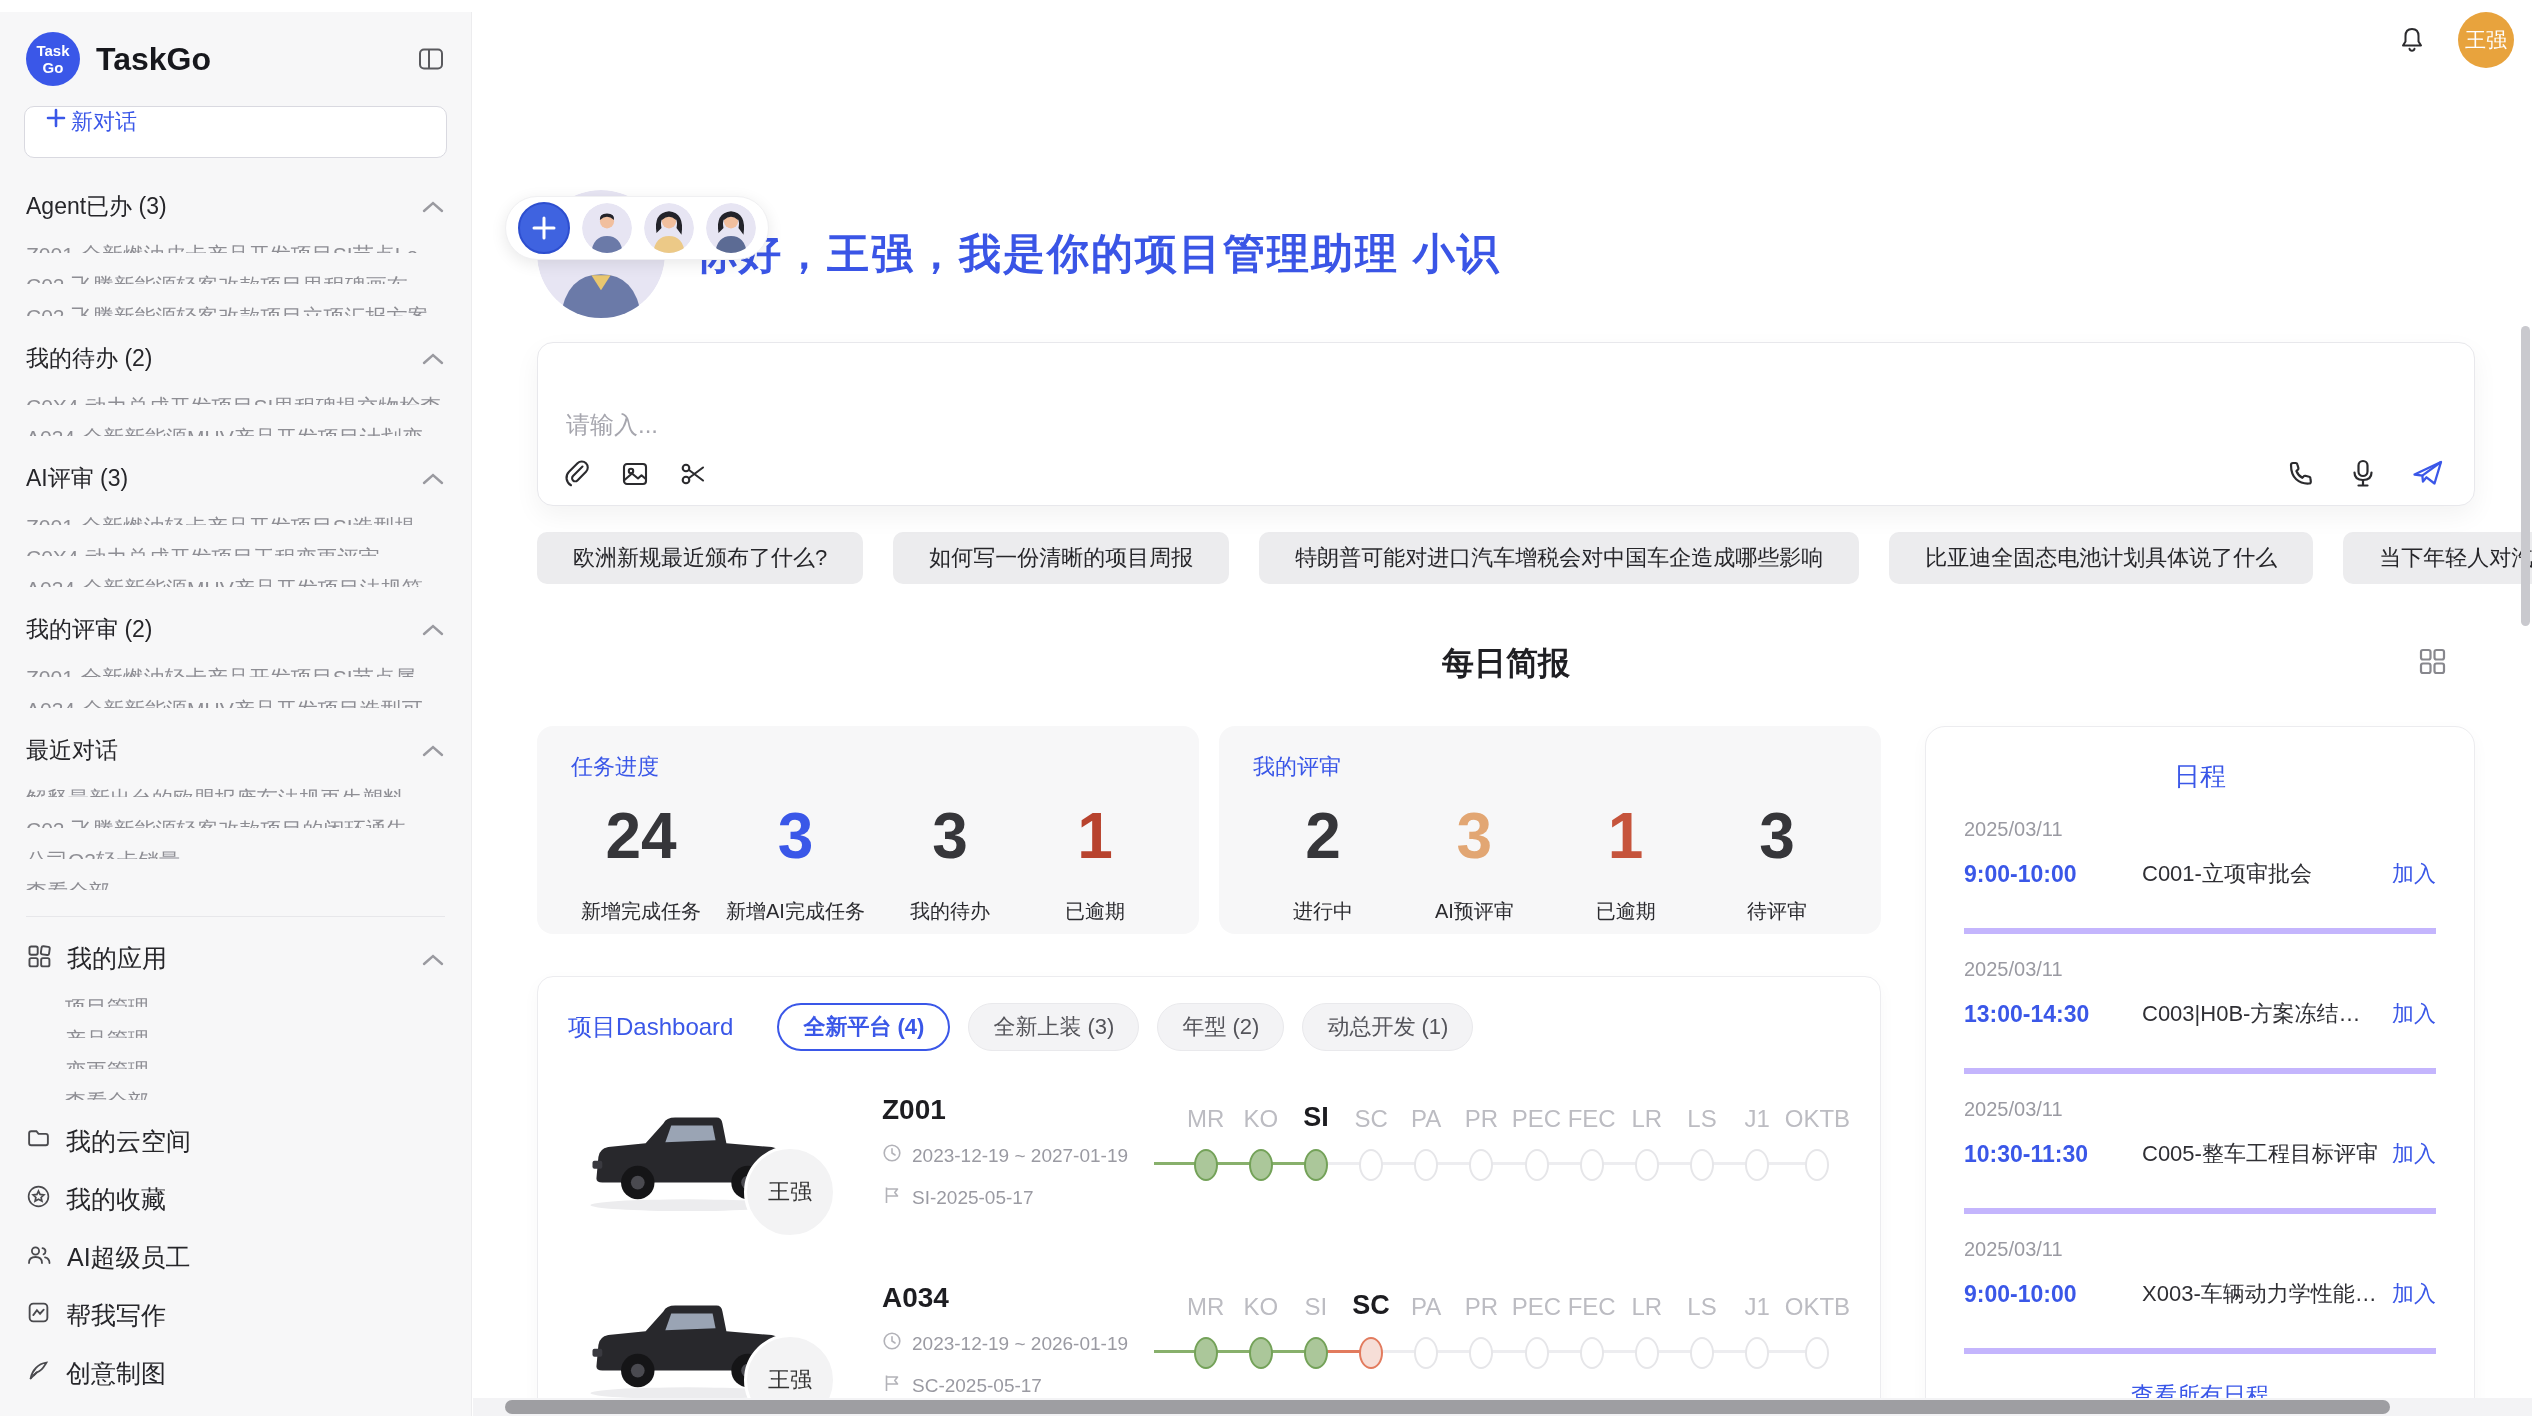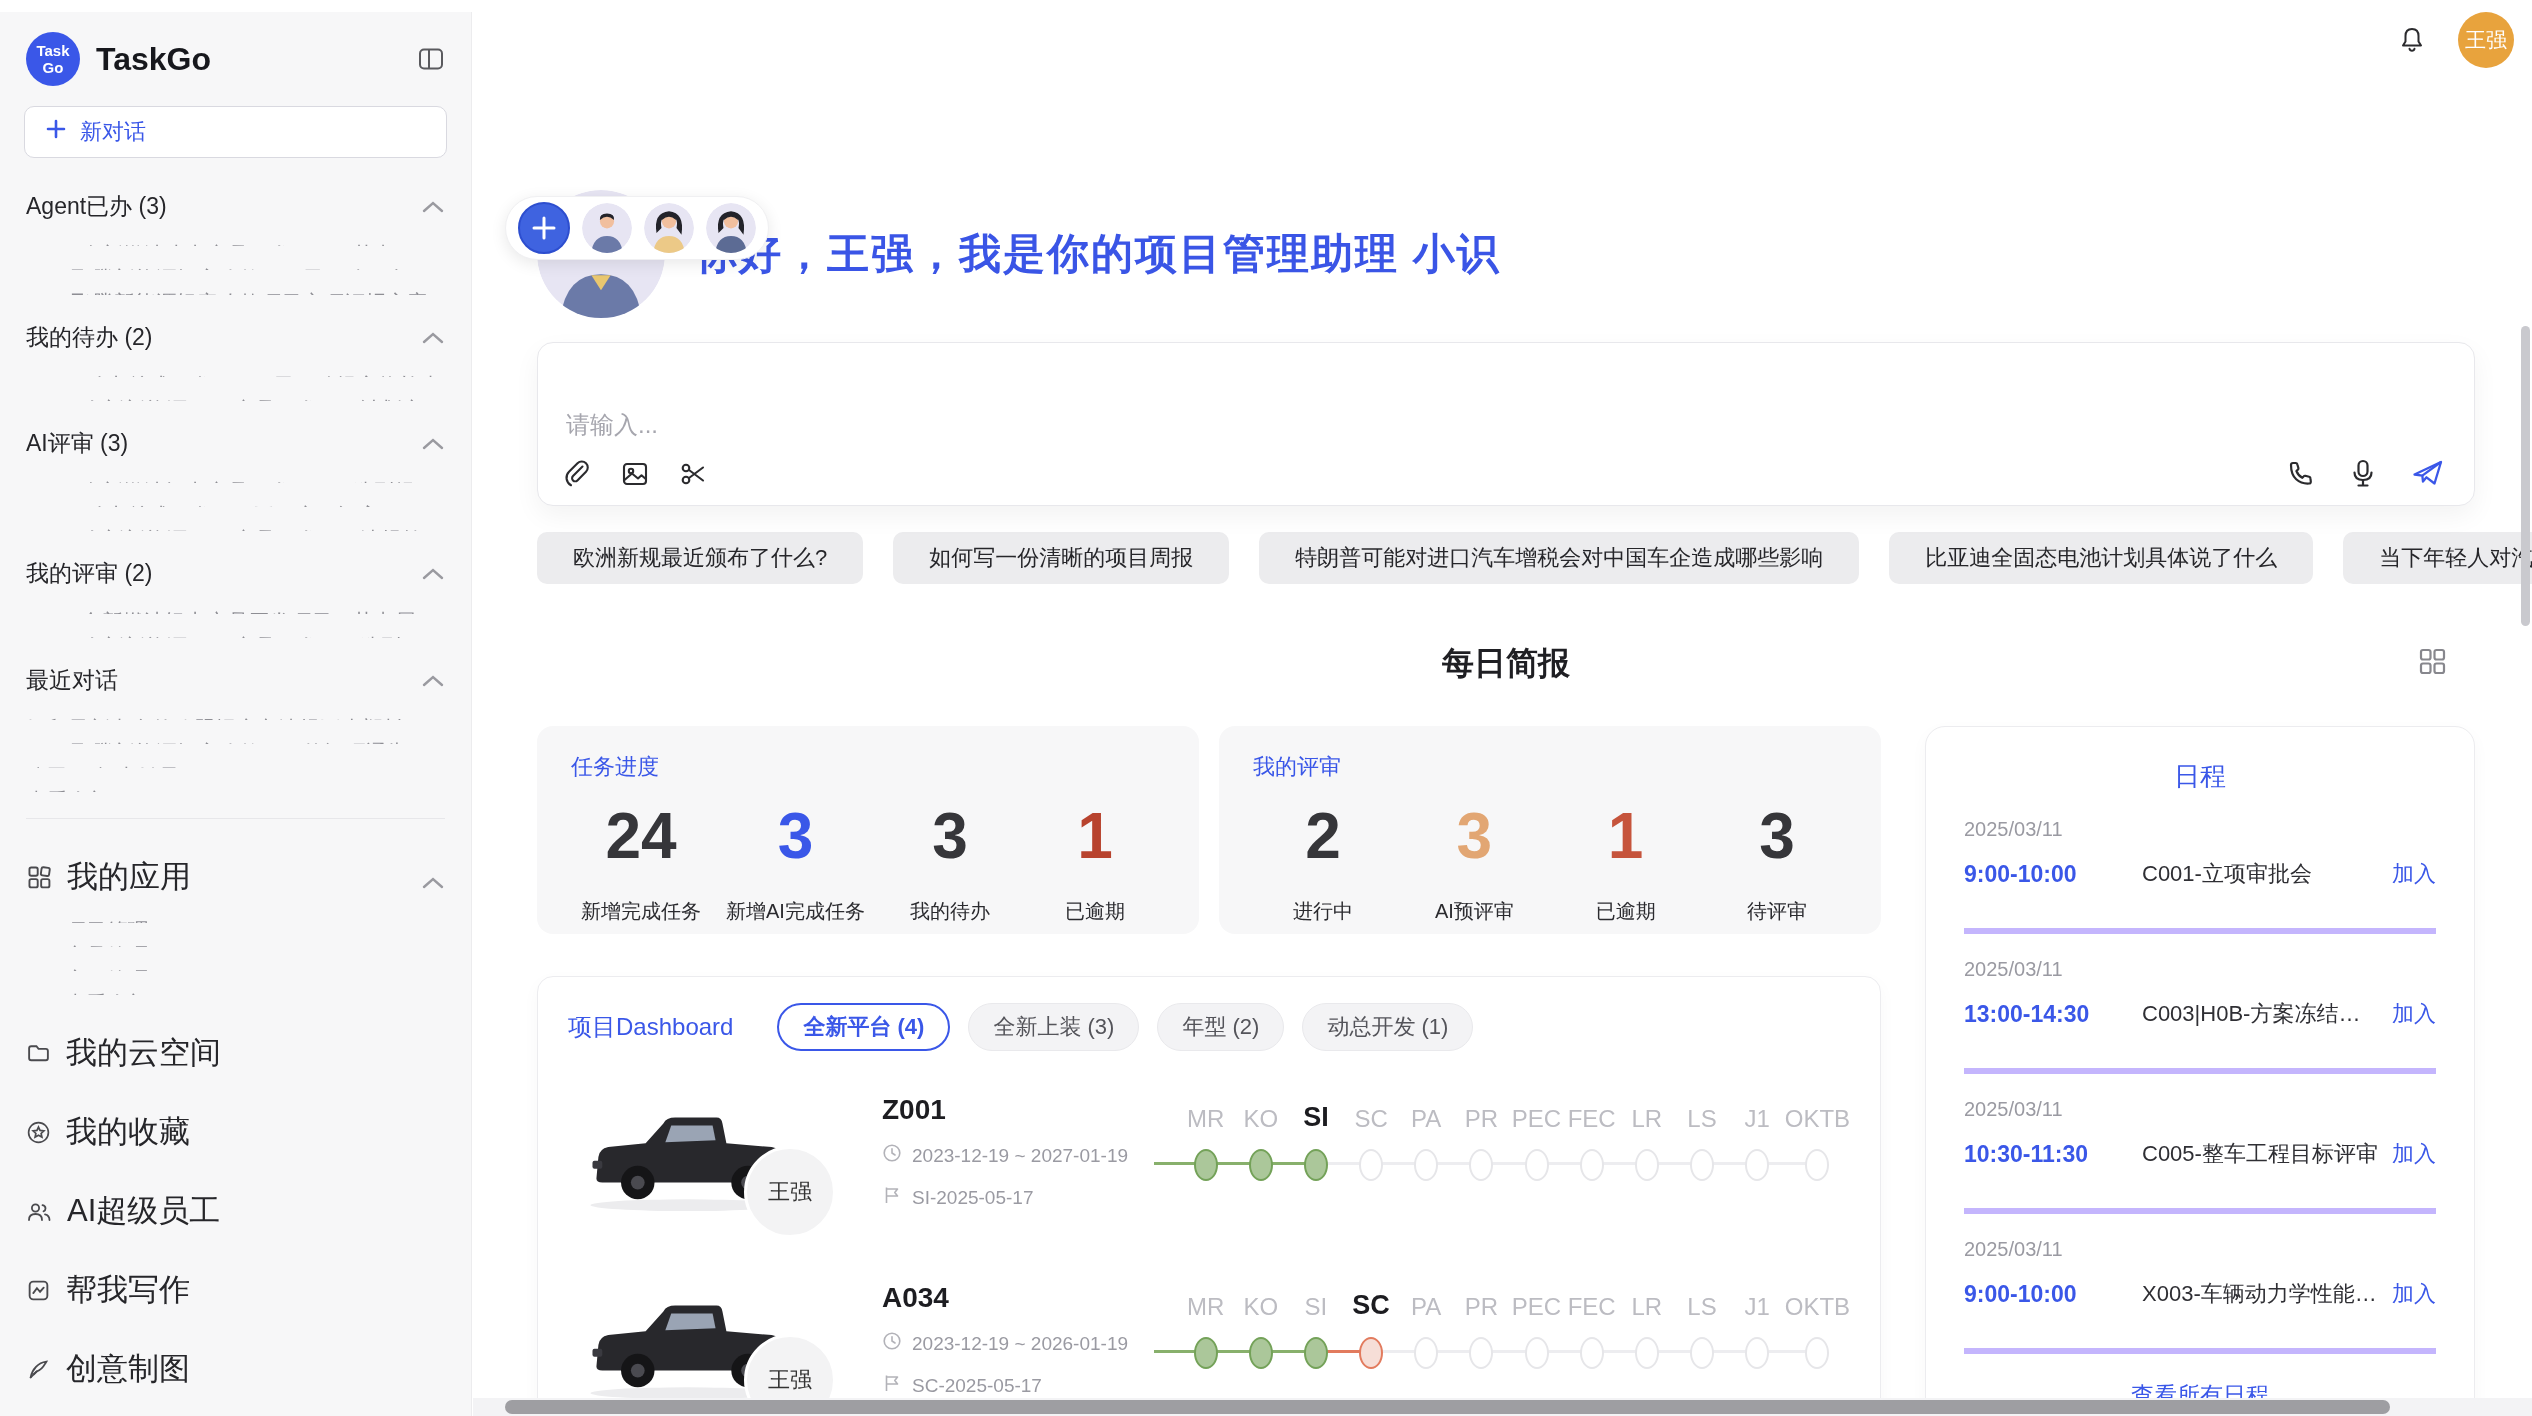--- a/index.html
+++ b/index.html
@@ -9,29 +9,29 @@
   
   .sidebar { position:fixed; left:0; top:12px; bottom:0; width:472px; background:#f7f7f8;
     border-right:1px solid #ececee; display:flex; flex-direction:column; padding:16px 0 26px; }
   .sb-head { display:flex; align-items:center; padding:0 26px; height:62px; flex:none; }
   .logo { width:54px; height:54px; border-radius:50%; background:#3a57e8; color:#fff;
     display:flex; flex-direction:column; align-items:center; justify-content:center;
     font-size:15px; line-height:17px; font-weight:700; flex:none; }
   .app-title { font-size:32px; font-weight:700; color:#17181d; margin-left:16px; flex:1; }
   .sb-toggle { cursor:pointer; display:flex; }
   .new-chat { margin:16px 24px 6px; height:52px; background:#fff; border:1px solid #d9d9e0;
-    border-radius:10px; display:flex; align-items:center; padding:0 20px; gap:13px;
+    border-radius:10px; display:flex; align-items:flex-start; padding:0 20px; gap:4px;
     color:#3a57e8; font-size:22px; cursor:pointer; flex:none; }
   .sb-scroll { flex:1; overflow:hidden; padding:0 26px; display:flex; flex-direction:column; }
   .sb-sec-head { display:flex; justify-content:space-between; align-items:center; margin-top:27px;
     font-size:23px; color:#26262a; font-weight:500; cursor:pointer; }
   .sb-item { margin-top:19px; font-size:21px; color:#8e8e94; white-space:nowrap; overflow:hidden;
     text-overflow:ellipsis; cursor:pointer; }
   .sb-divider { border-top:1px solid #e7e7ea; margin-top:26px; }
-  .sb-row { display:flex; align-items:flex-end; gap:15px; margin-top:37px; font-size:31px;
+  .sb-row { display:flex; align-items:center; gap:15px; margin-top:25px; font-size:25px;
     color:#26262a; cursor:pointer; }
   .sb-row .lbl { flex:1; }
   .sb-sub { margin-left:39px; }
   .sb-bottom { margin-top:auto; padding:0 26px; flex:none; }
 
   
   .main { margin-left:473px; height:100%; padding:0 57px 0 64px; position:relative; }
   .top-pill { position:absolute; left:32px; top:6px; height:64px; background:#fff;
     border:1px solid #f0f0f2; border-radius:40px; box-shadow:0 4px 16px rgba(0,0,0,.09);
     display:flex; align-items:center; gap:12px; padding:0 12px; z-index:5; }

